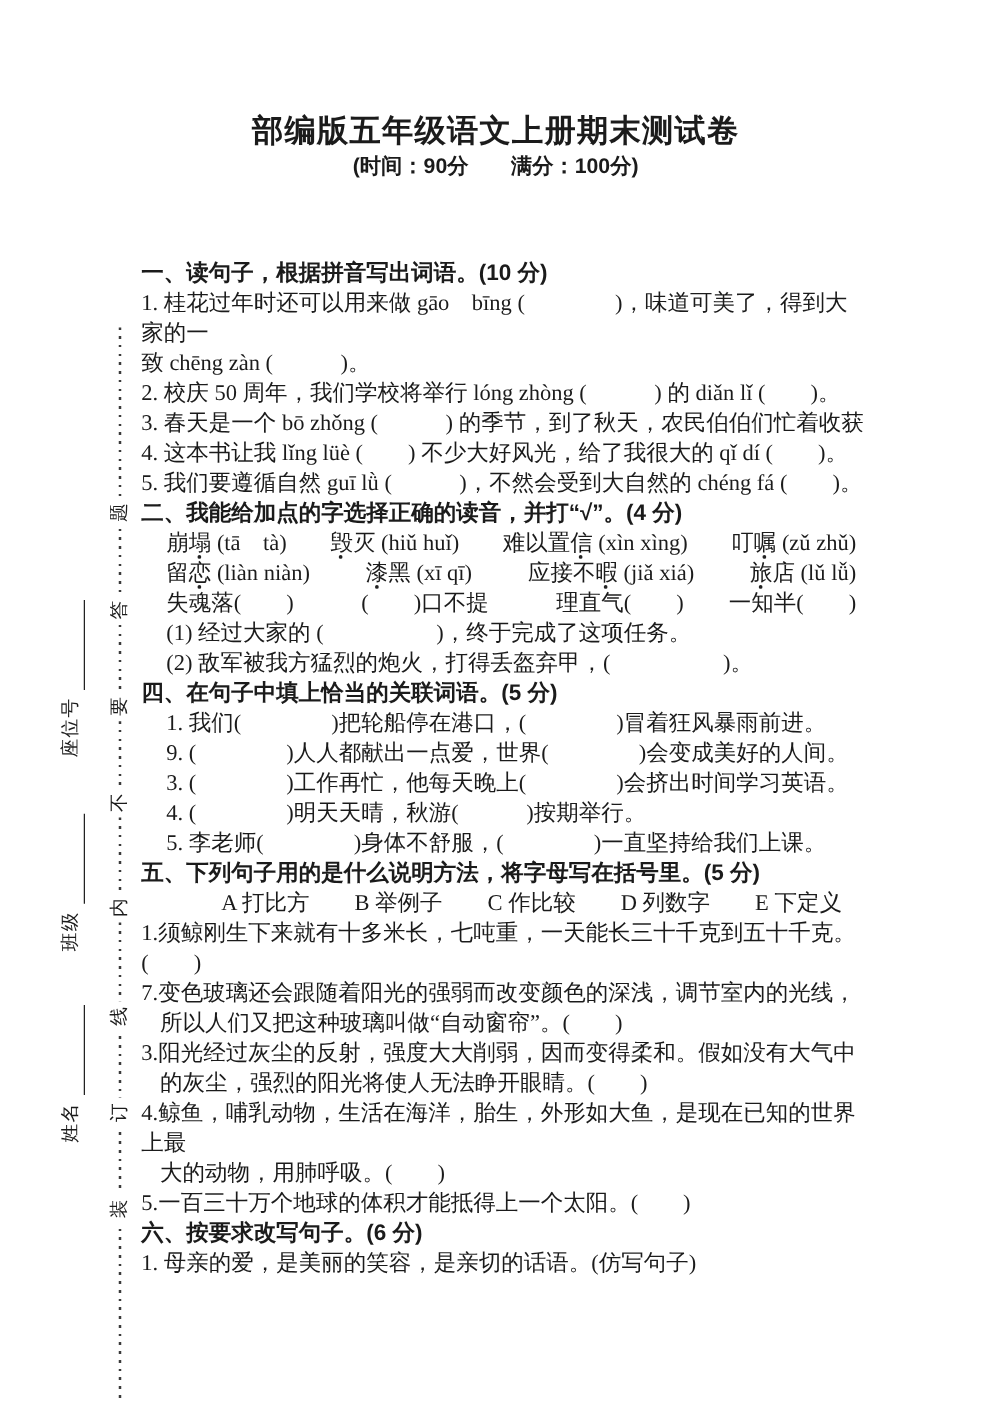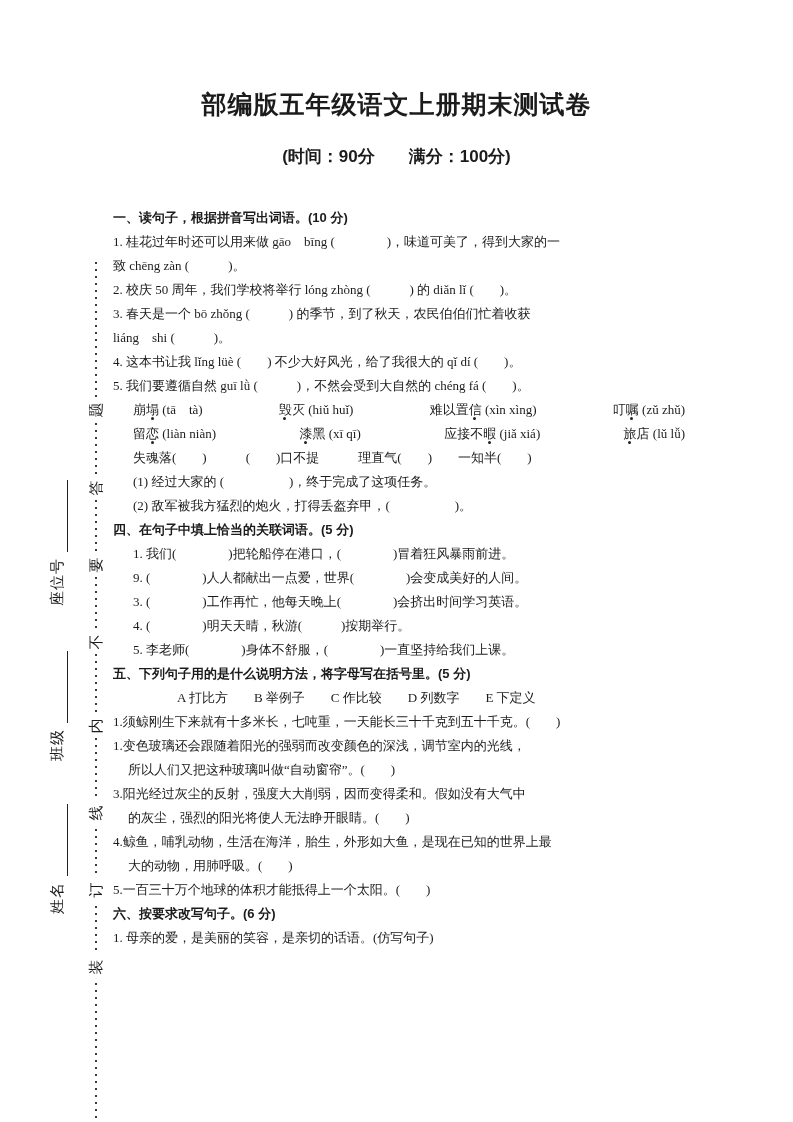--- a/index.html
+++ b/index.html
@@ -2,24 +2,24 @@
 <html><head>
 <meta charset="utf-8">
 <style>
   html,body{margin:0;padding:0;background:#fff;}
   .page{position:relative;width:793px;height:1122px;background:#ffffff;overflow:hidden;
         font-family:"Liberation Serif","DejaVu Serif",serif;color:#1b1b1b;}
   
   .head{position:absolute;top:0;left:0;right:0;text-align:center;}
   .title{margin:88px 0 0;font-family:"Liberation Sans","DejaVu Sans",sans-serif;
          font-size:25px;font-weight:bold;letter-spacing:1px;}
-  .meta{margin-top:24px;font-family:"Liberation Sans","DejaVu Sans",sans-serif;
+  .meta{font-family:"Liberation Sans","DejaVu Sans",sans-serif;
         font-weight:bold;font-size:17px;}
   
-  .content{position:absolute;left:113px;top:206px;width:580px;font-size:13px;}
+  .content{position:absolute;left:113px;top:206px;width:580px;font-size:18px;}
   .line{line-height:24px;white-space:pre-wrap;}
   .heading{font-family:"Liberation Sans","DejaVu Sans",sans-serif;font-weight:bold;}
   .indent{padding-left:20px;}
   .opt{padding-left:64px;}
   .cont{padding-left:15px;}
   .prow{display:flex;justify-content:space-between;padding-right:8px;}
   .pword{white-space:pre;}
   .dotchar{position:relative;font-style:normal;}
   .dotchar::after{content:"";position:absolute;left:50%;bottom:-3px;width:3px;height:3px;
                   margin-left:-2px;border-radius:50%;background:#222;}
@@ -70,24 +70,24 @@
     <div class="meta">(时间：90分　　满分：100分)</div>
   </div>
 
   <div class="content">
 
     <div class="line heading">一、读句子，根据拼音写出词语。(10 分)</div>
     <div class="line">1. 桂花过年时还可以用来做 gāo　bīng (　　　　)，味道可美了，得到大家的一</div>
     <div class="line">致 chēng zàn (　　　)。</div>
     <div class="line">2. 校庆 50 周年，我们学校将举行 lóng zhòng (　　　) 的 diǎn lǐ (　　)。</div>
     <div class="line">3. 春天是一个 bō zhǒng (　　　) 的季节，到了秋天，农民伯伯们忙着收获</div>
-    <div class="line">liáng　shi (　　　)。</div>
     <div class="line">4. 这本书让我 lǐng lüè (　　) 不少大好风光，给了我很大的 qǐ dí (　　)。</div>
     <div class="line">5. 我们要遵循自然 guī lǜ (　　　)，不然会受到大自然的 chéng fá (　　)。</div>
 
+    <div class="line heading">二、我能给加点的字选择正确的读音，并打“√”。(4 分)</div>
     <div class="line indent prow">
       <span class="pword"><span>崩</span><span class="dotchar">塌</span><span></span><span class="pin"> (tā　tà)</span></span>
       <span class="pword"><span></span><span class="dotchar">毁</span><span>灭</span><span class="pin"> (hiǔ huǐ)</span></span>
       <span class="pword"><span>难以置</span><span class="dotchar">信</span><span></span><span class="pin"> (xìn xìng)</span></span>
       <span class="pword"><span>叮</span><span class="dotchar">嘱</span><span></span><span class="pin"> (zǔ zhǔ)</span></span>
     </div>
     <div class="line indent prow">
       <span class="pword"><span>留</span><span class="dotchar">恋</span><span></span><span class="pin"> (liàn niàn)</span></span>
       <span class="pword"><span></span><span class="dotchar">漆</span><span>黑</span><span class="pin"> (xī qī)</span></span>
       <span class="pword"><span>应接不</span><span class="dotchar">暇</span><span></span><span class="pin"> (jiǎ xiá)</span></span>
@@ -101,21 +101,21 @@
     <div class="line heading">四、在句子中填上恰当的关联词语。(5 分)</div>
     <div class="line indent">1. 我们(　　　　)把轮船停在港口，(　　　　)冒着狂风暴雨前进。</div>
     <div class="line indent">9. (　　　　)人人都献出一点爱，世界(　　　　)会变成美好的人间。</div>
     <div class="line indent">3. (　　　　)工作再忙，他每天晚上(　　　　)会挤出时间学习英语。</div>
     <div class="line indent">4. (　　　　)明天天晴，秋游(　　　)按期举行。</div>
     <div class="line indent">5. 李老师(　　　　)身体不舒服，(　　　　)一直坚持给我们上课。</div>
 
     <div class="line heading">五、下列句子用的是什么说明方法，将字母写在括号里。(5 分)</div>
     <div class="line opt">A 打比方　　B 举例子　　C 作比较　　D 列数字　　E 下定义</div>
     <div class="line">1.须鲸刚生下来就有十多米长，七吨重，一天能长三十千克到五十千克。(　　)</div>
-    <div class="line">1.变色玻璃还会跟随着阳光的强弱而改变颜色的深浅，调节室内的光线，</div>
+    <div class="line">7.变色玻璃还会跟随着阳光的强弱而改变颜色的深浅，调节室内的光线，</div>
     <div class="line cont">所以人们又把这种玻璃叫做“自动窗帘”。(　　)</div>
     <div class="line">3.阳光经过灰尘的反射，强度大大削弱，因而变得柔和。假如没有大气中</div>
     <div class="line cont">的灰尘，强烈的阳光将使人无法睁开眼睛。(　　)</div>
     <div class="line">4.鲸鱼，哺乳动物，生活在海洋，胎生，外形如大鱼，是现在已知的世界上最</div>
     <div class="line cont">大的动物，用肺呼吸。(　　)</div>
     <div class="line">5.一百三十万个地球的体积才能抵得上一个太阳。(　　)</div>
 
     <div class="line heading">六、按要求改写句子。(6 分)</div>
     <div class="line">1. 母亲的爱，是美丽的笑容，是亲切的话语。(仿写句子)</div>
 

